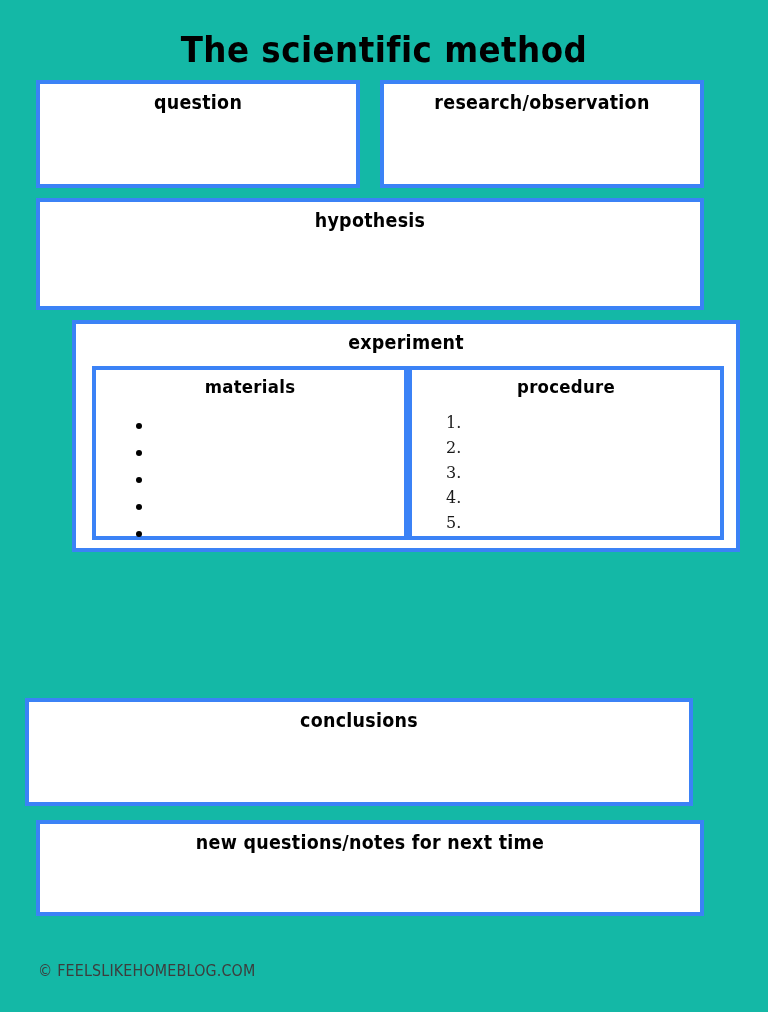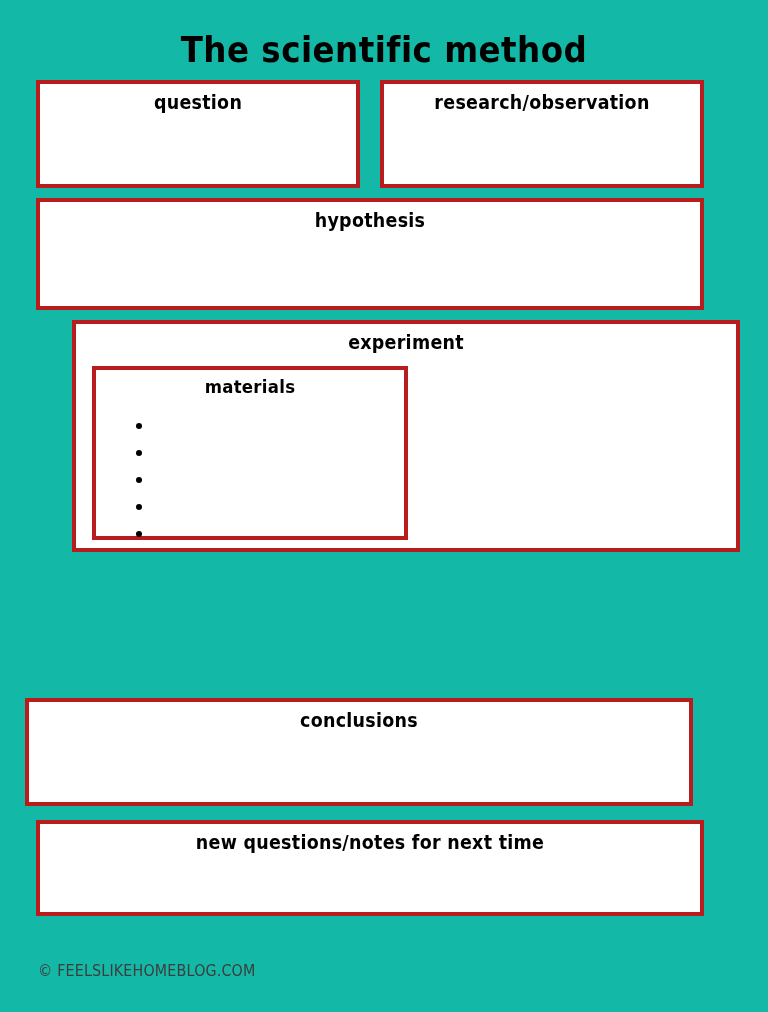--- a/index.html
+++ b/index.html
@@ -36,21 +36,21 @@
     line-height: 40px;
     color: #000000;
     transform: scaleX(0.93);
     transform-origin: center center;
   }
 
   
   .box {
     position: absolute;
     box-sizing: border-box;
-    border: 4px solid #b91c1c;
+    border: 4px solid #3b82f6;
     background: #ffffff;
   }
 
   .box-label {
     position: absolute;
     left: 0;
     right: 0;
     top: 6px;
     text-align: center;
     font-family: "DejaVu Sans", sans-serif;
@@ -174,20 +174,30 @@
           </li>
         <li>
             <span class="dot"></span>
           </li>
         <li>
             <span class="dot"></span>
           </li>
       </ul>
     </div>
 
+    <div class="box" id="box-procedure">
+      <div class="box-label sub">procedure</div>
+      <ol class="num-list">
+        <li>1.</li>
+        <li>2.</li>
+        <li>3.</li>
+        <li>4.</li>
+        <li>5.</li>
+      </ol>
+    </div>
   </div>
 
 
   <div class="box" id="box-conclusions">
     <div class="box-label">conclusions</div>
   </div>
 
   <div class="box" id="box-newquestions">
     <div class="box-label">new questions/notes for next time</div>
   </div>

